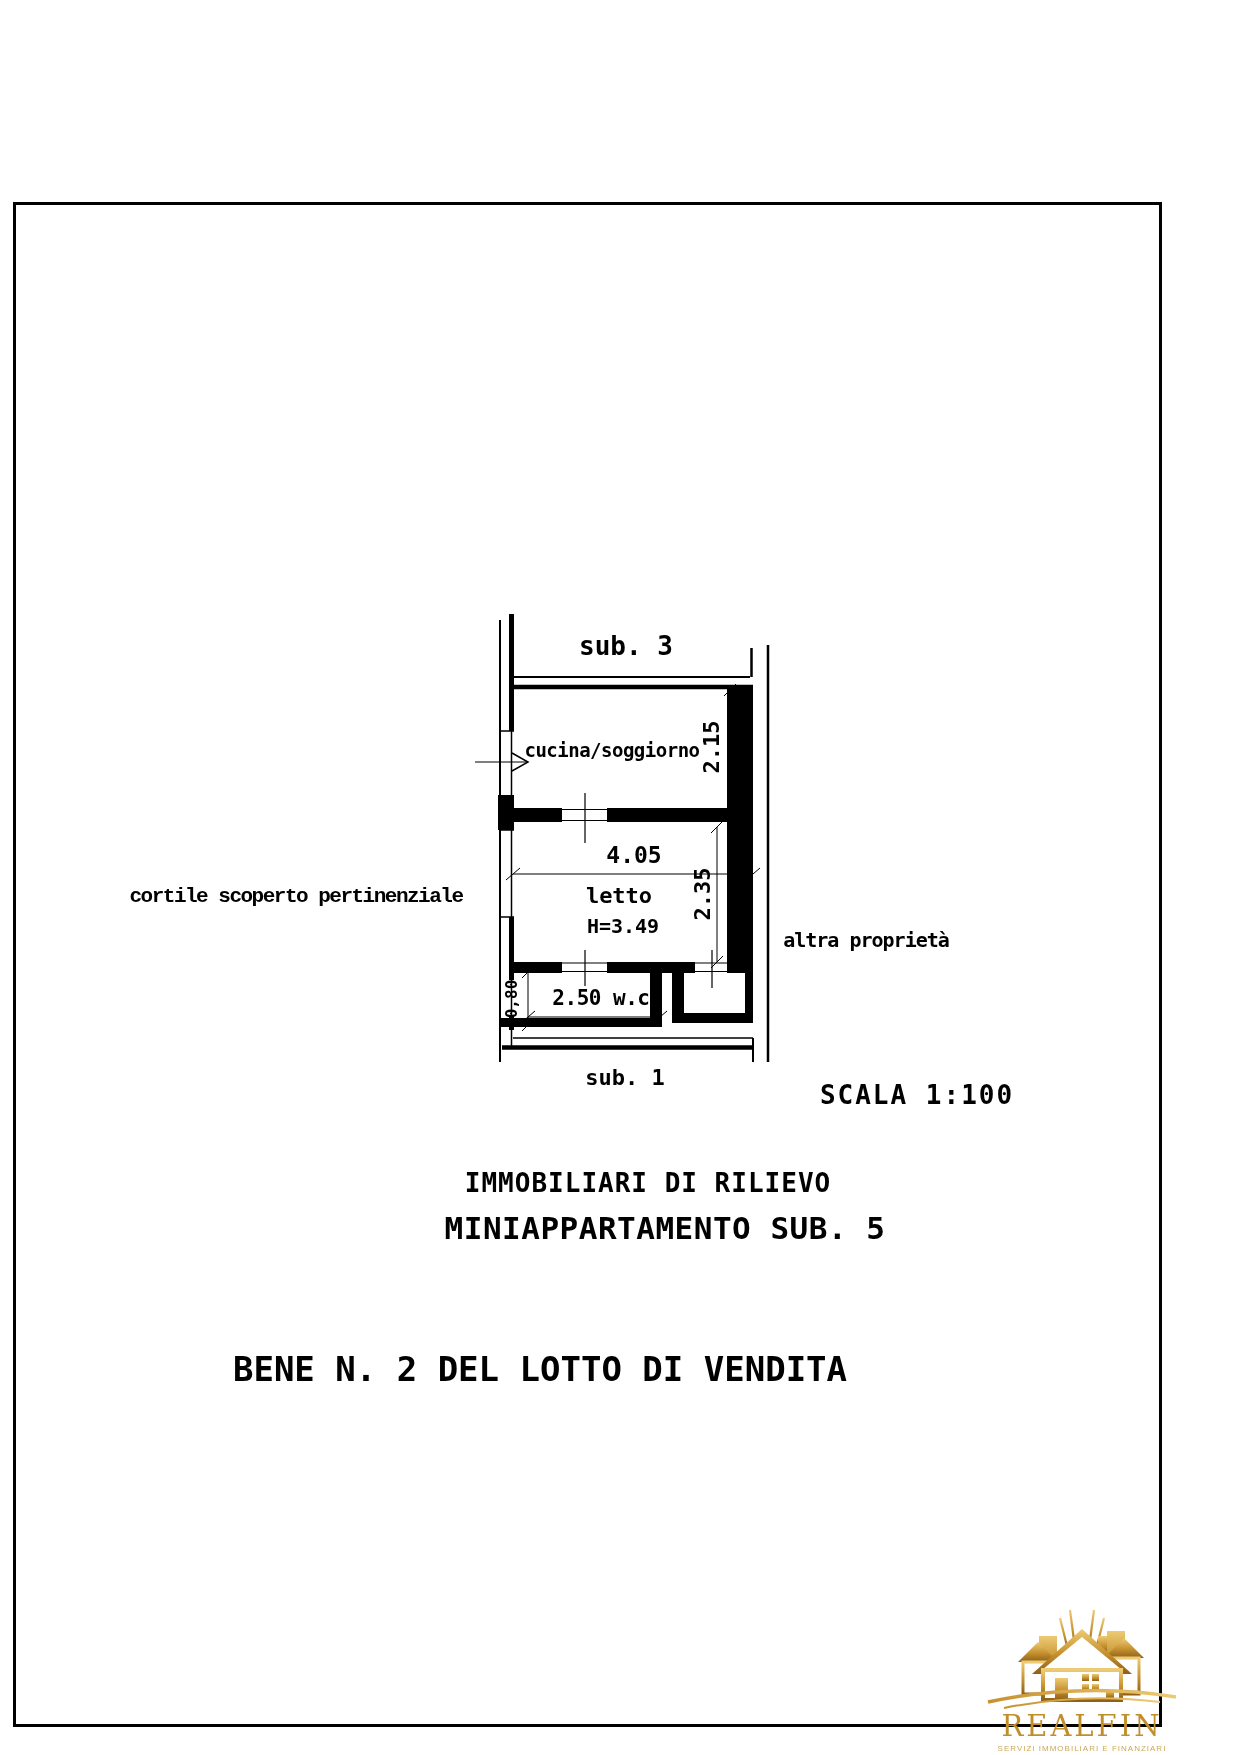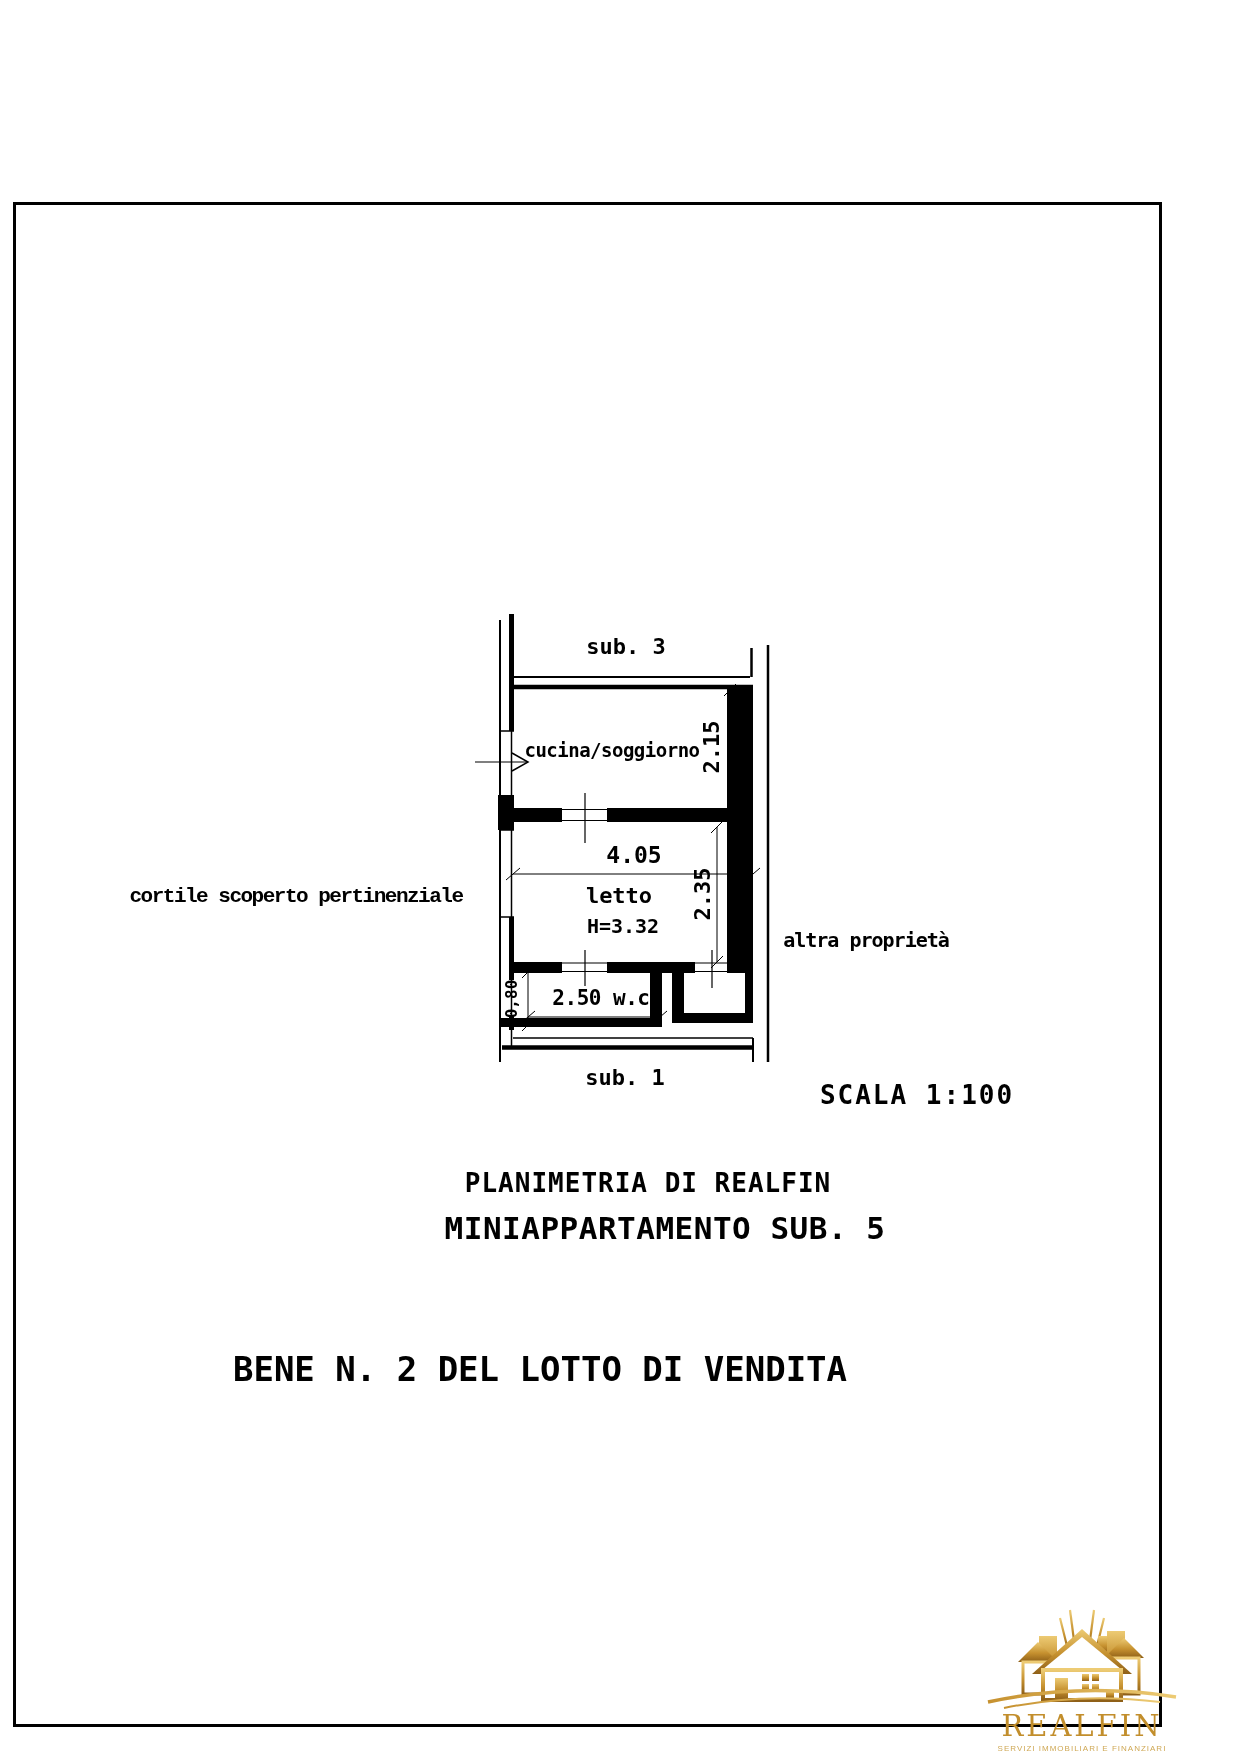--- a/index.html
+++ b/index.html
@@ -89,47 +89,47 @@
     <rect x="607" y="962" width="88" height="11"></rect>
     <rect x="727" y="962" width="26" height="11"></rect>
     <rect x="650" y="973" width="12" height="53"></rect>
     <rect x="500" y="1018" width="162" height="9"></rect>
     <rect x="672" y="973" width="12" height="50"></rect>
     <rect x="745" y="973" width="8" height="50"></rect>
     <rect x="672" y="1013" width="81" height="10"></rect>
   </g>
 </svg>
 
-<div class="txt bold" style="left:626px; top:646px; font-size:22px;">sub. 3</div>
+<div class="txt bold" style="left:626px; top:646px; font-size:26px;">sub. 3</div>
 
 <div class="txt bold" style="left:612px; top:750px; font-size:19px; letter-spacing:-0.5px;">cucina/soggiorno</div>
 
 <div class="txt bold rot" style="left:711px; top:747px; font-size:22px;">2.15</div>
 
 <div class="txt bold" style="left:634px; top:855px; font-size:23px;">4.05</div>
 
 <div class="txt bold" style="left:619px; top:895px; font-size:22px;">letto</div>
 
-<div class="txt bold" style="left:623px; top:926px; font-size:20px;">H=3.32</div>
+<div class="txt bold" style="left:623px; top:926px; font-size:20px;">H=3.49</div>
 
 <div class="txt bold rot" style="left:702px; top:894px; font-size:22px;">2.35</div>
 
 <div class="txt bold" style="left:296px; top:896px; font-size:21px; letter-spacing:-1.5px;font-family:Liberation Mono, monospace;">cortile scoperto pertinenziale</div>
 
 <div class="txt bold" style="left:866px; top:895px; font-size:20px; letter-spacing:-1px;margin-top:45px;">altra proprietà</div>
 
 <div class="txt bold" style="left:607px; top:998px; font-size:21px; letter-spacing:-0.5px;">2.50 w.c.</div>
 
 <div class="txt bold rot" style="left:511px; top:999px; font-size:16px;">0,80</div>
 
 <div class="txt bold" style="left:625px; top:1077px; font-size:22px;">sub. 1</div>
 
 <div class="txt thin" style="left:917px; top:1095px; font-size:26px; letter-spacing:2px;">SCALA 1:100</div>
 
-<div class="txt thin" style="left:648px; top:1183px; font-size:26px; letter-spacing:1px;">PLANIMETRIA DI REALFIN</div>
+<div class="txt thin" style="left:648px; top:1183px; font-size:26px; letter-spacing:1px;">IMMOBILIARI DI RILIEVO</div>
 
 <div class="txt thin" style="left:665px; top:1228px; font-size:31px; letter-spacing:0.5px;">MINIAPPARTAMENTO SUB. 5</div>
 
 <div class="txt thin" style="left:540px; top:1369px; font-size:34px;">BENE N. 2 DEL LOTTO DI VENDITA</div>
 
 <div id="logo">
   <svg width="200" height="112" viewBox="0 0 200 112">
     <defs>
       <linearGradient id="gold" x1="0" y1="0" x2="0" y2="1">
         <stop offset="0" stop-color="#EDCB74"></stop>

